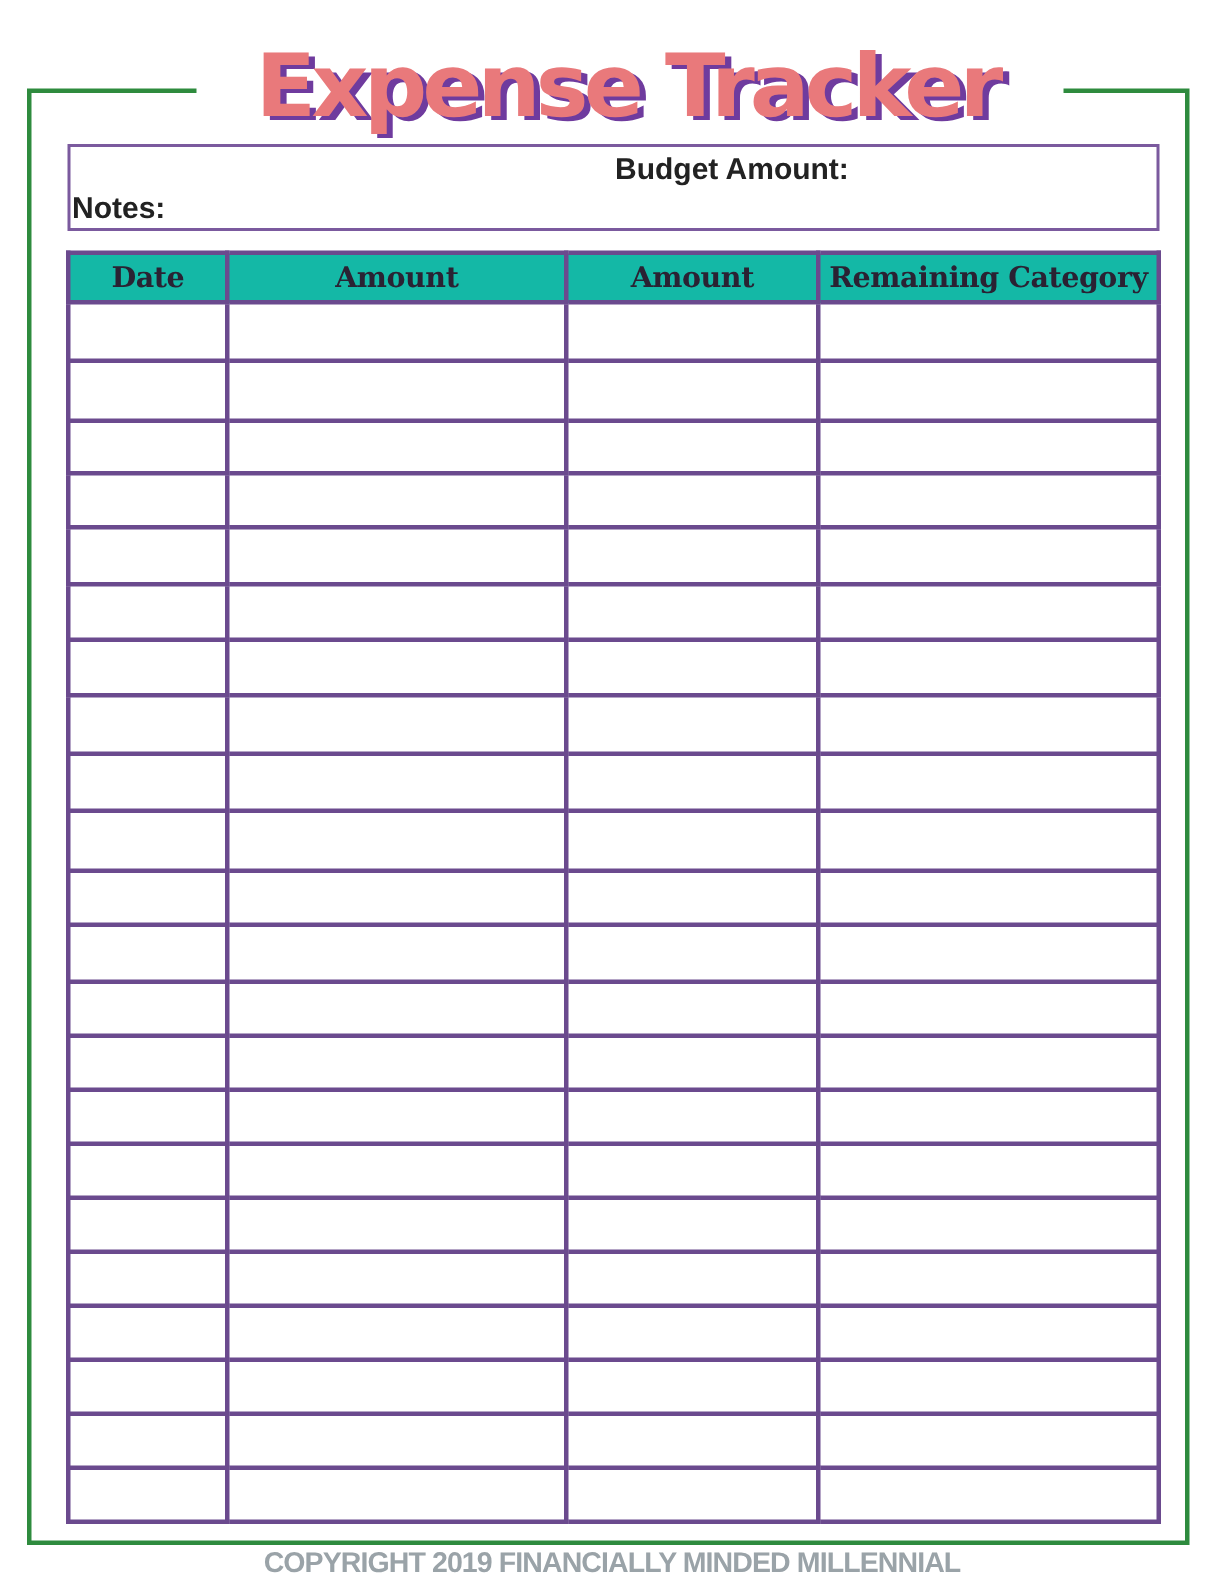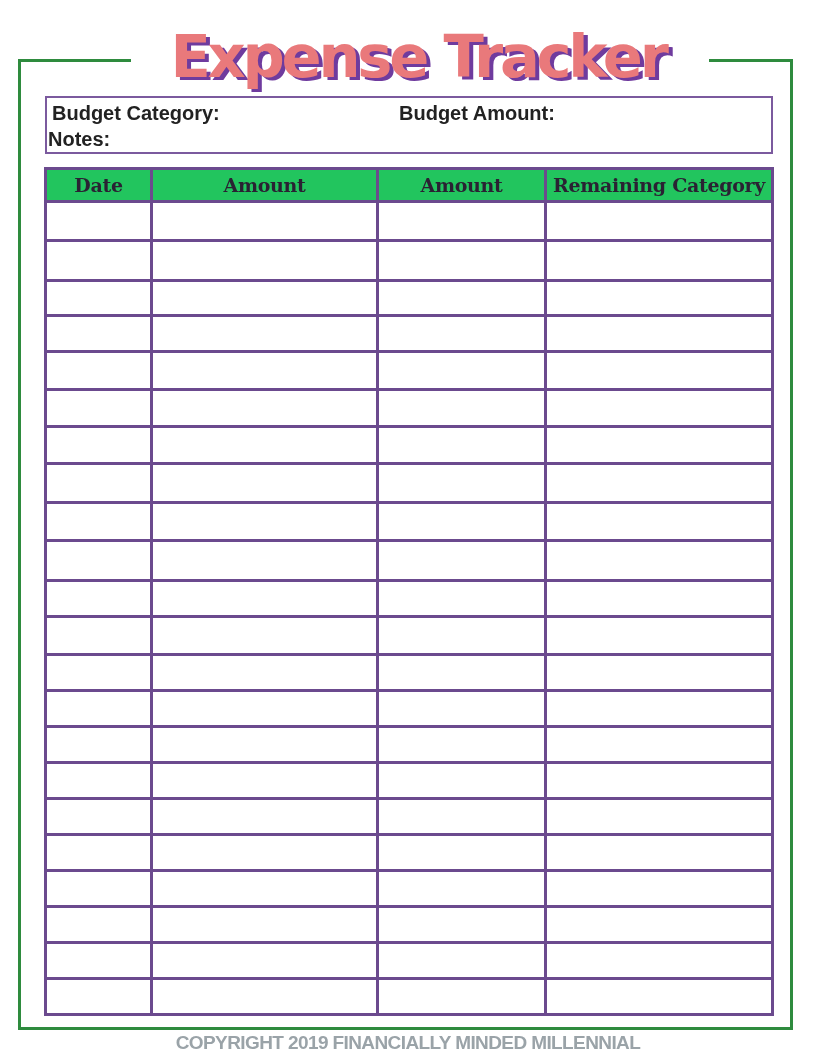--- a/index.html
+++ b/index.html
@@ -22,51 +22,50 @@
     }
     .info-box {
       position: absolute; left: 45px; top: 96px; width: 724px; height: 54px;
       border: 2px solid #7B5A9E; background: #fff;
     }
     .info-label {
       position: absolute; font-family: "Liberation Sans", sans-serif;
       font-weight: bold; font-size: 20px; color: #222222; line-height: 22px;
     }
     .lbl-cat { left: 5px; top: 4px; }
-    .lbl-amt { left: 352px; top: 4px; }
+    .lbl-amt { left: 363px; top: 4px; }
     .lbl-notes { left: 1px; top: 30px; }
 
     .table-wrap { position: absolute; left: 44px; top: 167px; width: 727px; }
     table {
       border-collapse: collapse; width: 727px; table-layout: fixed;
     }
     th, td {
       border: 3px solid #6B4A8E; padding: 0;
     }
     th {
-      background: #22c55e; height: 30px;
+      background: #14b8a6; height: 30px;
       font-family: "DejaVu Serif", serif; font-weight: bold;
       font-size: 19px; color: #2A2233; letter-spacing: -0.3px;
     }
     td { background: #ffffff; }
     .footer {
       position: absolute; left: 0; top: 1032px; width: 816px; text-align: center;
       font-family: "Liberation Sans", sans-serif; font-weight: bold;
       font-size: 19px; color: #9AA3A8; letter-spacing: -0.6px;
     }
   </style>
 </head>
 <body>
 
 <div class="frame"></div>
 <div class="title-gap"></div>
 <div class="title">Expense Tracker</div>
 
 <div class="info-box">
-  <span class="info-label lbl-cat">Budget Category:</span>
   <span class="info-label lbl-amt">Budget Amount:</span>
   <span class="info-label lbl-notes">Notes:</span>
 </div>
 
 <div class="table-wrap">
   <table>
     <colgroup>
       <col style="width:106px">
       <col style="width:226px">
       <col style="width:168px">

